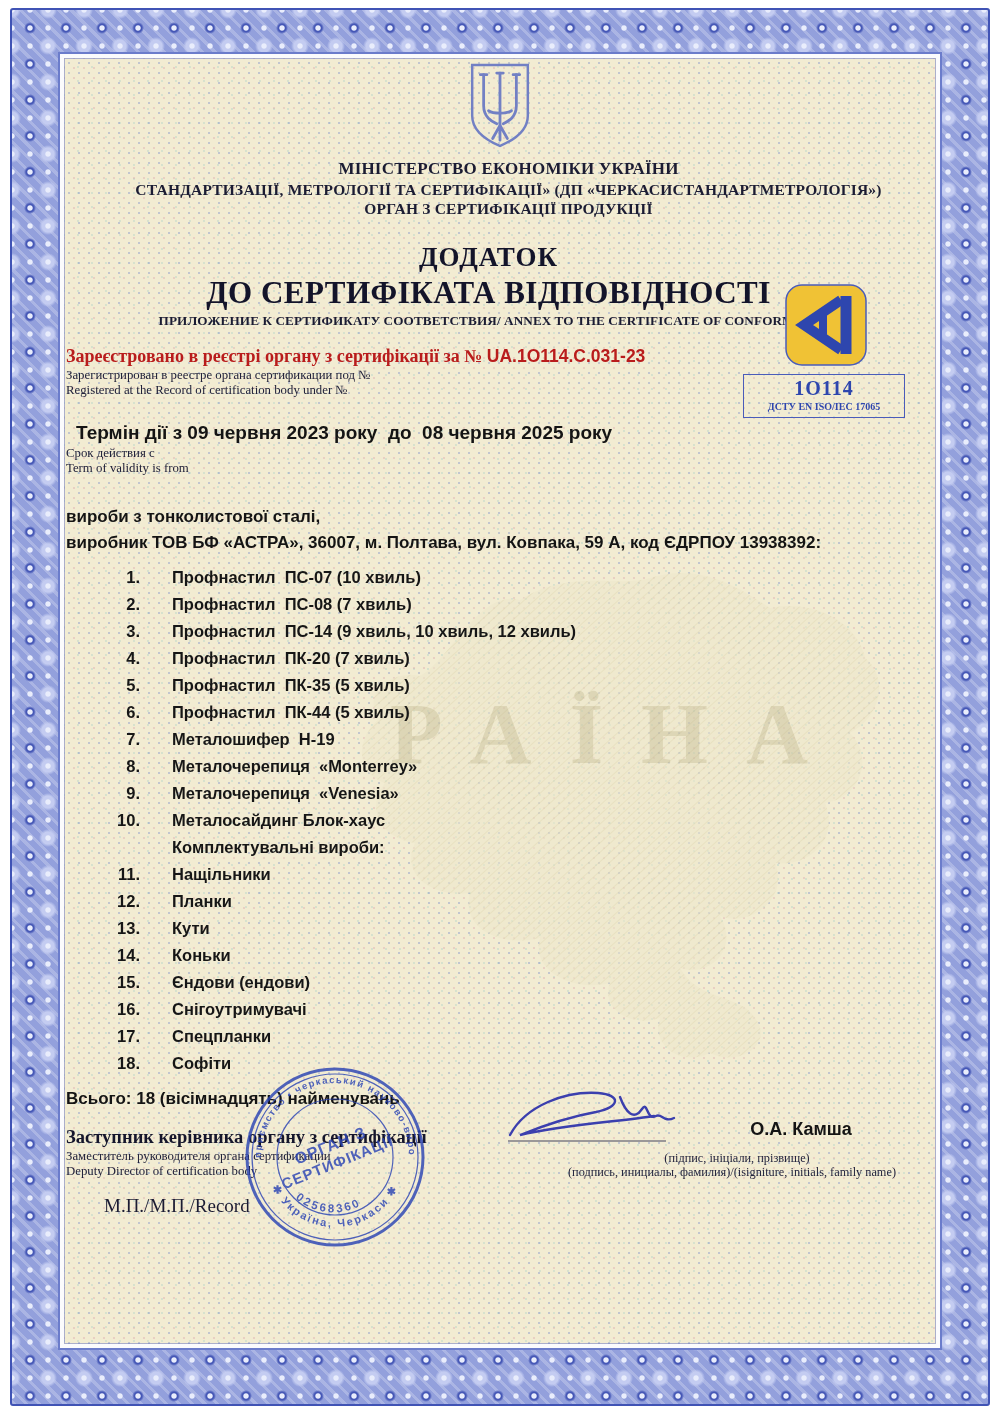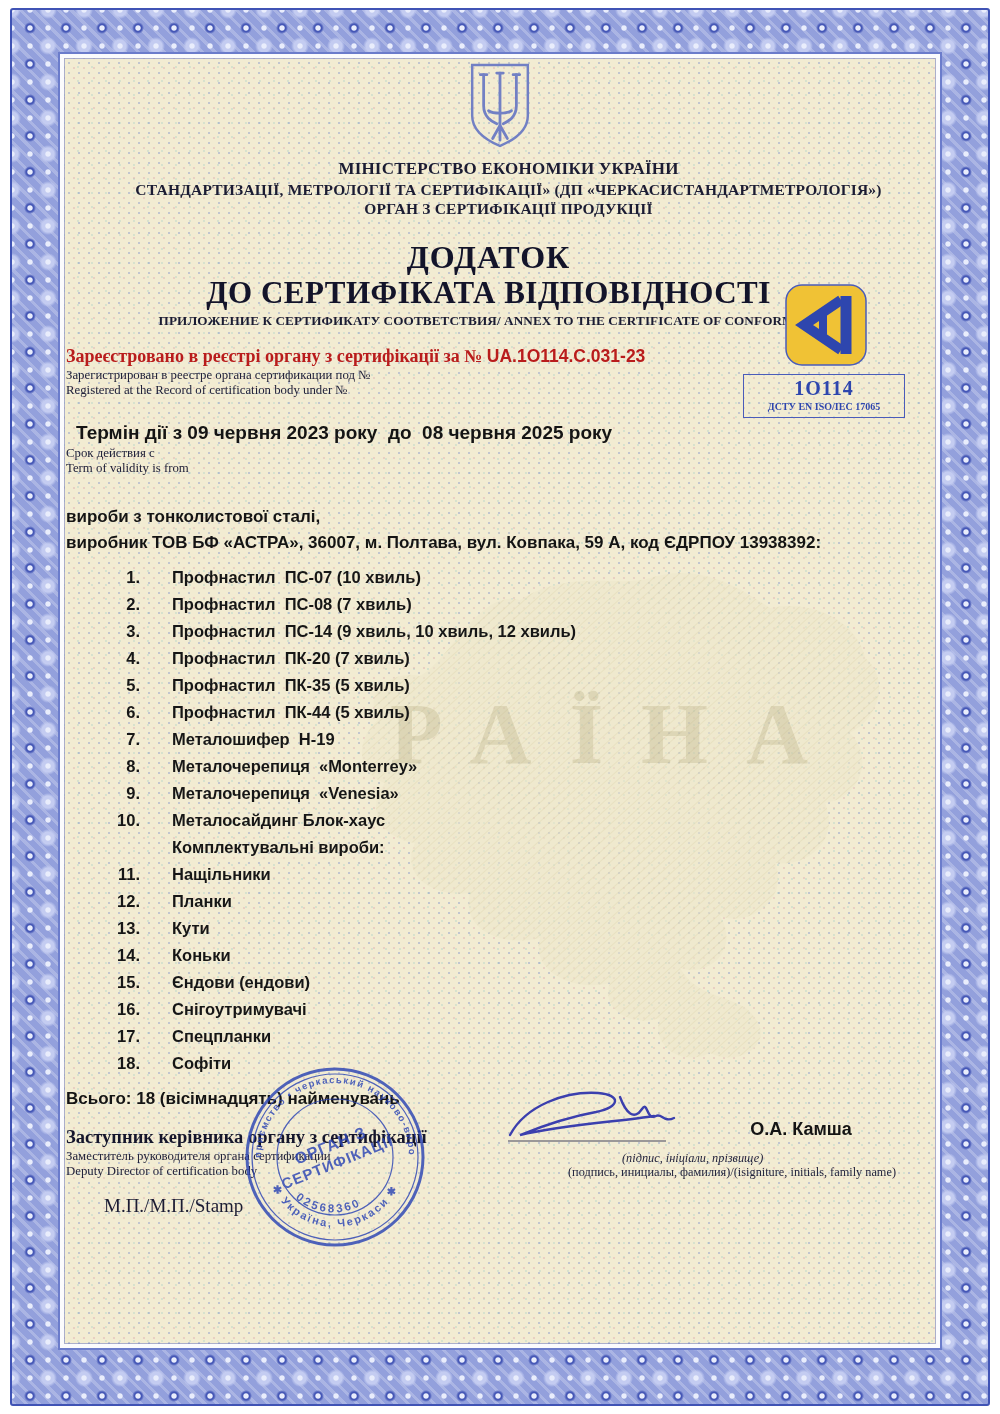--- a/index.html
+++ b/index.html
@@ -41,21 +41,21 @@
   }
   .center{text-align:center;padding-left:17px;}
   
   .emblem-wrap{height:96px; display:flex; justify-content:center; align-items:flex-start; padding-top:2px;}
   
   .org{margin-top:4px; color:#1b1c33; font-weight:bold;}
   .org-line{font-size:15.5px; line-height:19px; letter-spacing:.2px;}
   .org-line.first{font-size:17px; line-height:22px;}
   
   .title-block{margin-top:22px; padding-right:40px;}
-  .title-1{font-size:32px; font-weight:bold; color:#13142a; letter-spacing:1px; line-height:34px;}
+  .title-1{font-size:27px; font-weight:bold; color:#13142a; letter-spacing:1px; line-height:34px;}
   .title-2{font-size:31px; font-weight:bold; color:#13142a; letter-spacing:.5px; line-height:38px;}
   .title-sub{font-size:13.2px; font-weight:bold; color:#1b1c33; line-height:18px; padding-right:0; letter-spacing:.1px;}
   
   .reg-block{margin-top:14px;}
   .reg-main{font-size:18px; font-weight:bold; color:#b91c1c; line-height:24px;}
   .reg-num{font-family:"Liberation Sans",sans-serif; font-size:17.5px;}
   .sub-small{font-size:12.8px; color:#20213a; line-height:15px;}
   .val-block{margin-top:22px;}
   .val-main{font-family:"Liberation Sans",sans-serif; font-size:19px; font-weight:bold; color:#141414; line-height:26px; white-space:pre-wrap;padding-left:10px;}
   
@@ -66,21 +66,21 @@
   .row{display:flex; height:27px; align-items:baseline; font-family:"Liberation Sans",sans-serif; font-weight:bold; color:#161616;}
   .row .num{width:74px; text-align:right; font-size:16.5px; flex:none;}
   .row .item-text{margin-left:32px; font-size:16.5px; white-space:pre-wrap;}
   .total{margin-top:8px; font-family:"Liberation Sans",sans-serif; font-weight:bold; font-size:17px; color:#141414;}
   
   .sig-area{position:relative; margin-top:16px; height:180px;}
   .role-ua{font-size:18.5px; font-weight:bold; color:#15162c; line-height:24px;}
   .stamp-label{margin-top:16px; margin-left:38px; font-size:19px; color:#1b1c33;}
   .sig-name{position:absolute; left:620px; top:-6px; width:230px; text-align:center;
     font-family:"Liberation Sans",sans-serif; font-weight:bold; font-size:18px; color:#141414;}
-  .sig-cap1{position:absolute; left:556px; top:26px; width:230px; font-size:12.3px; color:#23243d;font-style:italic;}
+  .sig-cap1{position:absolute; left:556px; top:26px; width:230px; text-align:center; font-size:12.3px; color:#23243d;}
   .sig-cap2{position:absolute; left:466px; top:40px; width:400px; text-align:center; font-size:12.3px; color:#23243d;}
   .sig-svg{position:absolute; left:430px; top:-42px; pointer-events:none;}
   
   .mark-logo{position:absolute; left:785px; top:284px; z-index:4;}
   .mark-box{
     position:absolute; left:743px; top:374px; width:160px; height:42px; z-index:4;
     border:1.6px solid #4a5cba; display:flex; flex-direction:column; justify-content:center;
     text-align:center; color:#2e46ae;
   }
   .mark-code{font-size:20px; font-weight:bold; line-height:21px; letter-spacing:1px;}
@@ -235,21 +235,21 @@
           <span class="item-text">Софіти</span>
         </div>
     </div>
 
     <div class="total">Всього: 18 (вісімнадцять) найменувань</div>
 
     <div class="sig-area">
       <div class="role-ua">Заступник керівника органу з сертифікації</div>
       <div class="sub-small">Заместитель руководителя органа сертификации</div>
       <div class="sub-small">Deputy Director of certification body</div>
-      <div class="stamp-label">М.П./М.П./Stamp</div>
+      <div class="stamp-label">М.П./М.П./Record</div>
 
       <svg class="sig-svg" width="210" height="75" viewBox="0 0 210 75">
         <g fill="none" stroke="#3b3fae" stroke-width="2.4" stroke-linecap="round">
           <path d="M14 52 C30 22 70 8 102 10 C126 12 124 24 100 29 C72 34 44 44 24 52 C66 42 128 38 158 33"></path>
           <path d="M124 14 C130 30 138 38 146 26 C152 17 150 38 160 33 C166 30 168 40 178 35"></path>
         </g>
         <path d="M12 58 H170" stroke="#44455e" stroke-width="1.2"></path>
       </svg>
 
       <div class="sig-name">О.А. Камша</div>

